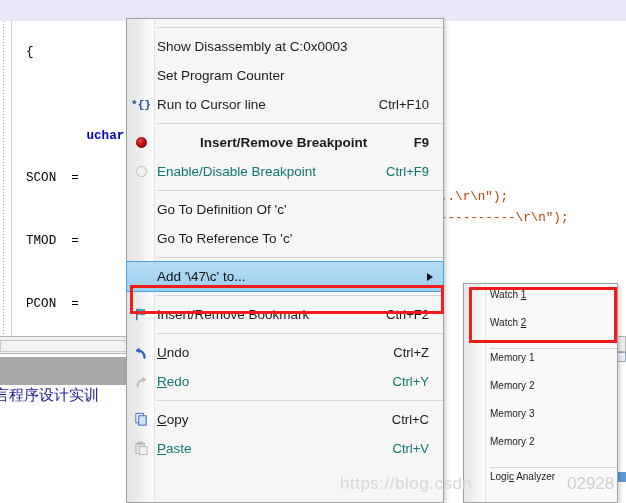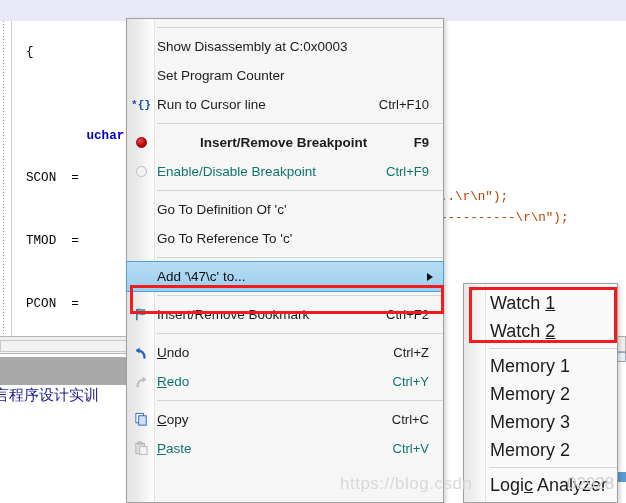--- a/index.html
+++ b/index.html
@@ -137,22 +137,22 @@
 
   
   .submenu {
     position:absolute; left:463px; top:283px; width:155px; height:220px;
     background:#f9f9f9; border:1px solid #a0a0a0;
     box-shadow:2px 2px 4px rgba(0,0,0,0.18);
   }
   .submenu .menu-gutter { width:22px;
     background:linear-gradient(to right,#e8e8e8 0%,#f2f2f2 60%,#fcfcfc 100%); }
   .smi {
-    position:relative; height:28px; display:flex; align-items:center;
-    padding-left:26px; font-size:18px; color:#1c1c1c; cursor:default; white-space:nowrap;
+    position:relative; height:28px; display:flex; 
+    padding-left:26px; font-size:10px; color:#1c1c1c; cursor:default; white-space:nowrap;
   }
   .sub-sep { height:1px; margin:3px 0 3px 26px; background:#d3d3d3; }
 
   
   .watermark {
     position:absolute; left:340px; top:474px;
     font-size:17px; color:#d8d8d8; font-family:Liberation Sans, sans-serif;
     white-space:nowrap; letter-spacing:0.5px;
     pointer-events:none;
   }

